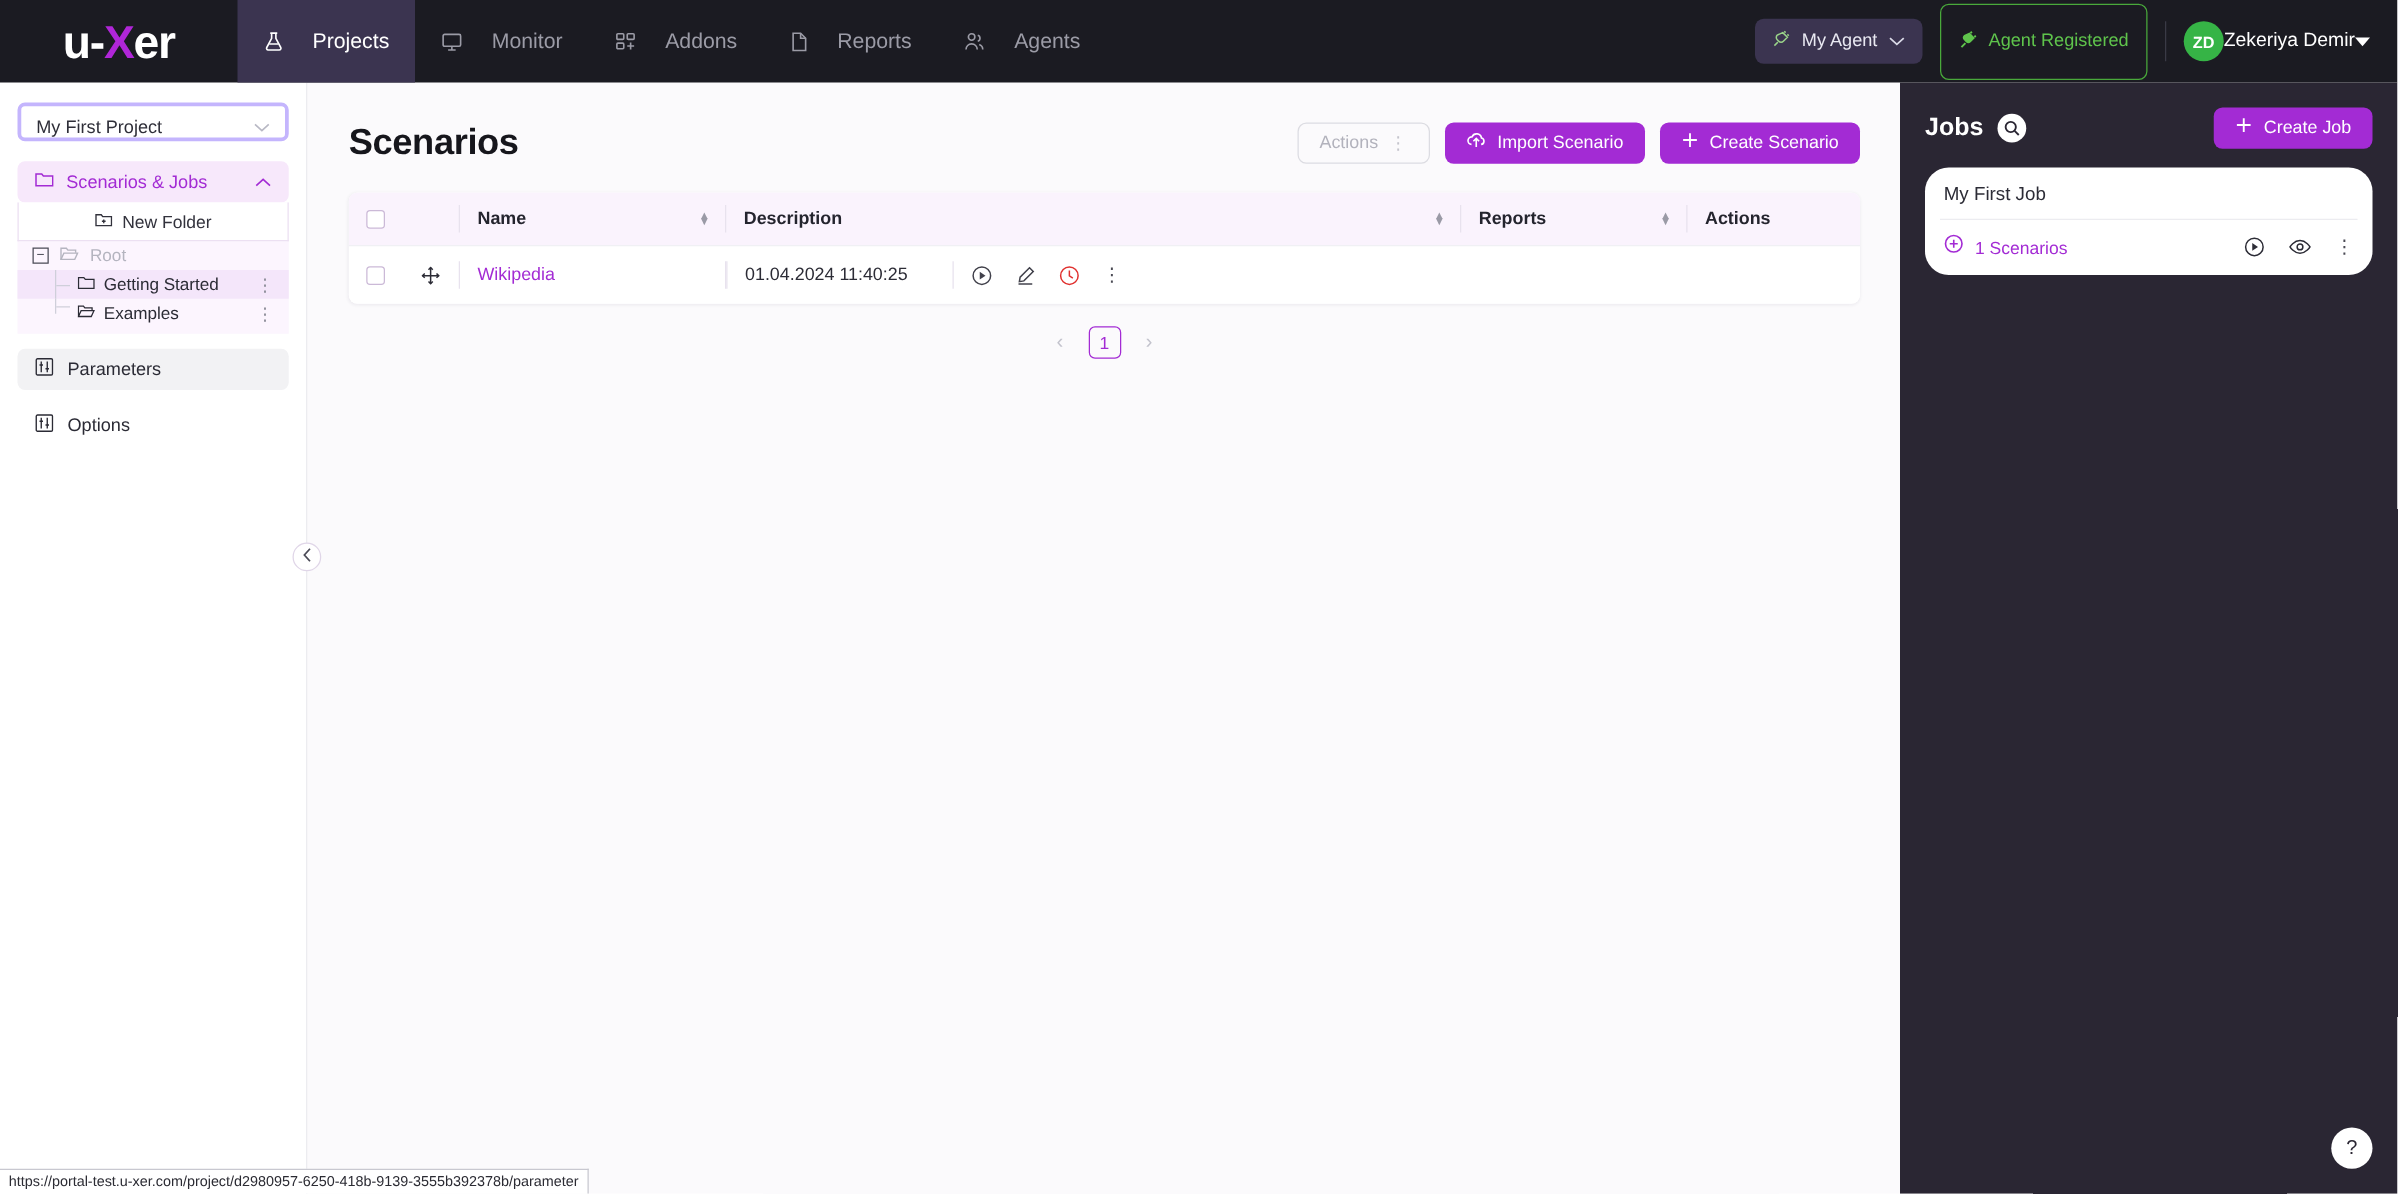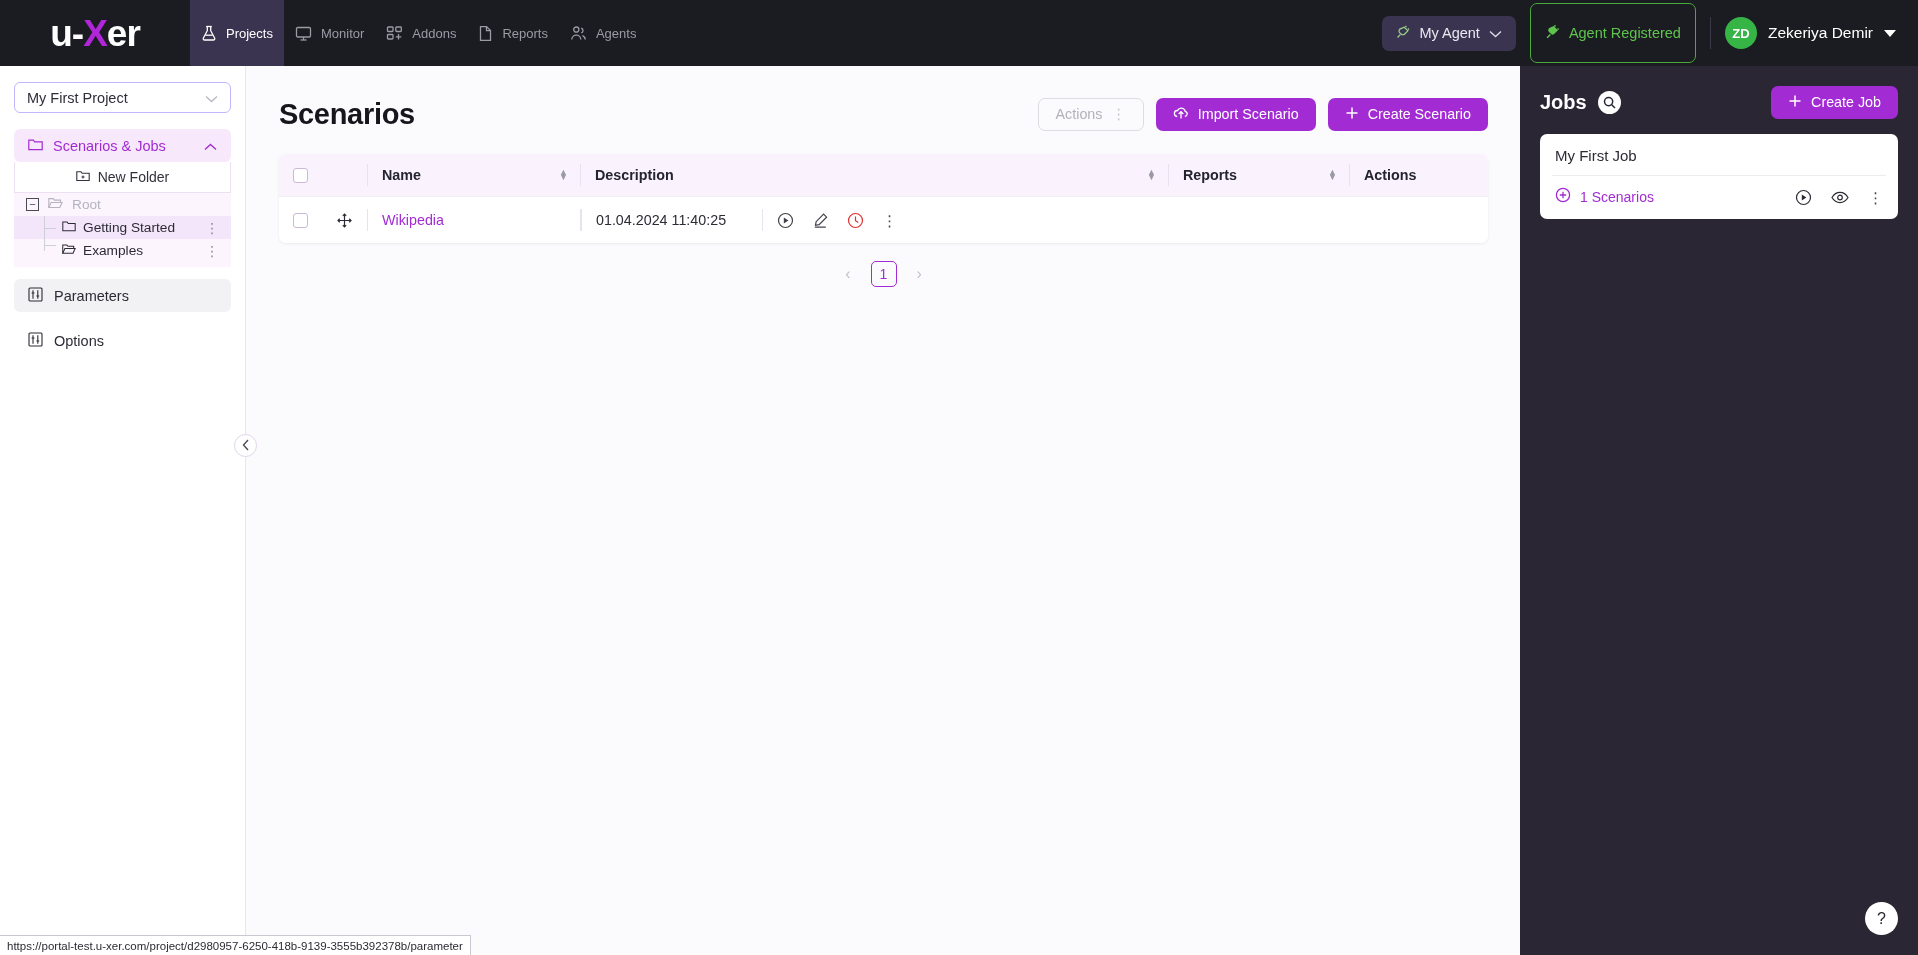--- a/index.html
+++ b/index.html
@@ -14,57 +14,57 @@
   
   .topnav {
     height: 66px; background: #1b1b22; display: flex; align-items: stretch;
     flex: 0 0 66px; position: relative; z-index: 30;
   }
   .logo-wrap { width: 190px; display: flex; align-items: center; justify-content: center; }
   .logo { font-size: 37px; font-weight: 700; color: #fff; letter-spacing: -1px; line-height: 1; }
   .logo .x { color: #b026d8; }
   .nav-items { display: flex; align-items: stretch; }
   .nav-item {
-    display: flex; align-items: center; gap: 9px; padding: 0 11px;
-    color: #9b9ba6; font-size: 13px; cursor: pointer; user-select: none;
+    display: flex; align-items: center; gap: 23px; padding: 0 21px;
+    color: #9b9ba6; font-size: 17px; cursor: pointer; user-select: none;
   }
   .nav-item.active { background: #3b3450; color: #ffffff; }
   .nav-item svg { display: block; }
   .nav-right { margin-left: auto; display: flex; align-items: center; padding-right: 22px; gap: 14px; }
   .agent-select {
     display: flex; align-items: center; gap: 9px; background: #3b3450;
     color: #e9e9f2; font-size: 14.5px; border-radius: 7px; padding: 9px 14px; cursor: pointer;
   }
   .agent-badge {
     display: flex; align-items: center; gap: 9px; border: 1px solid #49a93b;
     color: #5fc44c; font-size: 14.5px; border-radius: 7px; padding: 20px 14px; cursor: pointer;
   }
   .nav-divider { width: 1px; height: 32px; background: #3a3a46; }
-  .user-chip { display: flex; align-items: center; gap: 11px; cursor: pointer; }
+  .user-chip { display: flex; align-items: center; cursor: pointer; }
   .avatar {
     width: 32px; height: 32px; border-radius: 50%; background: #36b446; color: #ffffff;
     display: flex; align-items: center; justify-content: center; font-size: 13px; font-weight: 700;
   }
   .user-name { color: #ffffff; font-size: 15.5px; }
   .caret-down {
     width: 0; height: 0; border-left: 6px solid transparent; border-right: 6px solid transparent;
     border-top: 7px solid #ffffff;
   }
 
   
   .body-row { flex: 1; display: flex; min-height: 0; }
 
   
   .sidebar {
     width: 246px; flex: 0 0 246px; background: #ffffff; border-right: 1px solid #e6e6ec;
     padding: 16px 14px 0 14px; position: relative;
   }
   .project-select {
-    height: 31px; border: 1px solid #c4b5fd; border-radius: 6px; display: flex;
-    align-items: center; padding: 0 12px; font-size: 14.5px; color: #2e2e38; cursor: pointer;
+    height: 31px; border: 3px solid #c4b5fd; border-radius: 6px; display: flex;
+    align-items: flex-end; padding: 0 12px; font-size: 14.5px; color: #2e2e38; cursor: pointer;
   }
   .project-select .chev { margin-left: auto; color: #b8b8c4; }
   .group-header {
     margin-top: 16px; height: 33px; background: #f7e8fb; border-radius: 6px;
     display: flex; align-items: center; padding: 0 14px; gap: 10px;
     color: #a32bd4; font-size: 14.5px; cursor: pointer;
   }
   .group-header .chev-up { margin-left: auto; }
   .tree-panel { background: #fcf5fe; padding-bottom: 5px; }
   .new-folder {
@@ -157,21 +157,21 @@
   .jobs {
     width: 398px; flex: 0 0 398px; background: #2a2633; padding: 18px 20px 0 20px; position: relative;
   }
   .jobs-head { display: flex; align-items: center; height: 36px; }
   .jobs-title { color: #ffffff; font-size: 20px; font-weight: 700; }
   .jobs-search {
     width: 23px; height: 23px; border-radius: 50%; background: #ffffff; margin-left: 11px;
     display: flex; align-items: center; justify-content: center; cursor: pointer;
   }
   .create-job { margin-left: auto; }
-  .job-card { margin-top: 14px; background: #ffffff; border-radius: 7px; padding: 13px 15px 12px 15px; }
+  .job-card { margin-top: 14px; background: #ffffff; border-radius: 19px; padding: 13px 15px 12px 15px; }
   .job-name { font-size: 15px; color: #2c2c36; }
   .job-sep { height: 1px; background: #ececf0; margin: 11px -3px 0 -3px; }
   .job-foot { display: flex; align-items: center; margin-top: 11px; gap: 9px; }
   .job-count { color: #a32bd4; font-size: 14px; cursor: pointer; }
   .job-icons { margin-left: auto; display: flex; align-items: center; gap: 19px; }
   .help-fab {
     position: absolute; right: 20px; bottom: 20px; width: 33px; height: 33px; border-radius: 50%;
     background: #ffffff; display: flex; align-items: center; justify-content: center;
     font-size: 16px; color: #2a2633; cursor: pointer;
   }

